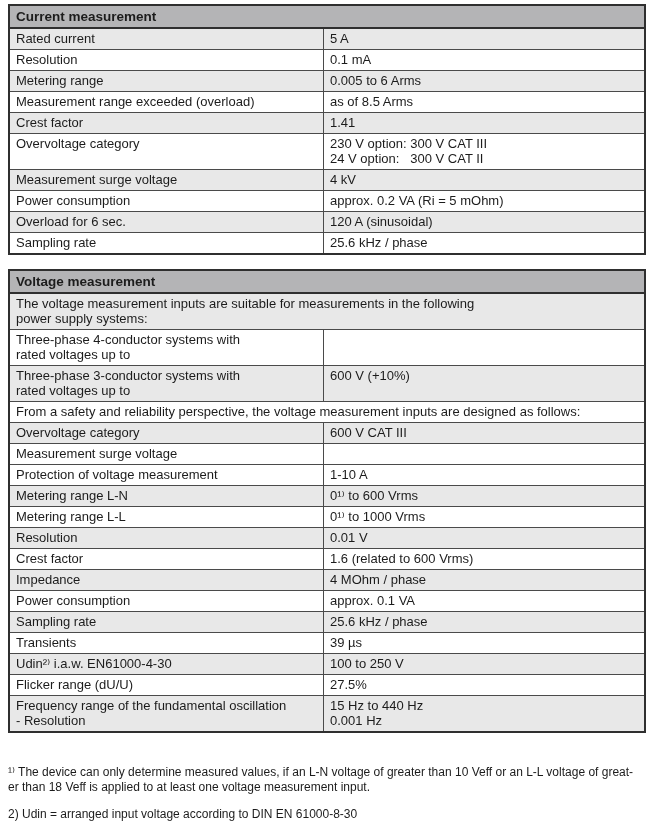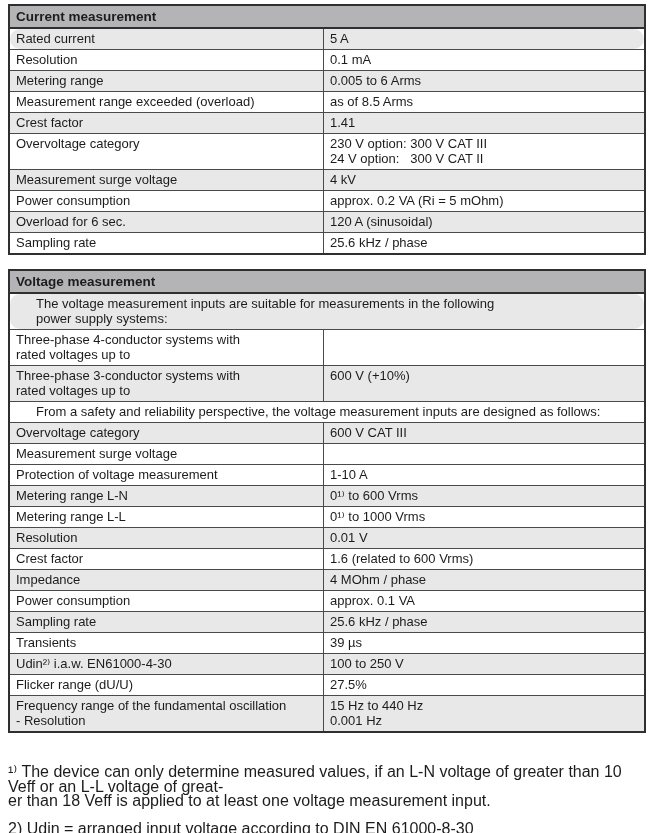--- a/index.html
+++ b/index.html
@@ -21,40 +21,40 @@
     font-weight: bold;
     font-size: 13.5px;
     line-height: 15px;
     padding: 3px 6px 3px;
     border-bottom: 2px solid var(--border_dark, #2f2f2f);
   }
   .trow {
     display: flex;
     border-top: 1px solid var(--row_line, #4a4a4a);
   }
-  .trow:first-child { border-top: none; border-radius: 10px; }
+  .trow:first-child { border-top: none; }
   .trow.shaded { background: var(--shaded_bg, #e8e8e8); }
   .cell {
     font-size: 13px;
     line-height: 15px;
     padding: 2px 6px 3px;
     white-space: pre-wrap;
   }
   .cell.label {
     width: 314px;
     flex: 0 0 314px;
     border-right: 1px solid var(--row_line, #4a4a4a);
   }
   .cell.value { flex: 1 1 auto; }
-  .cell.full  { flex: 1 1 auto; margin-left: 20px; }
+  .cell.full  { flex: 1 1 auto; }
 
   .table-gap-1 { margin-bottom: 14px; }
 
   .footnote {
-    font-size: 16px;
+    font-size: 12px;
     line-height: 14.5px;
     white-space: pre-wrap;
     margin: 8px 0 13px 0;
   }
   .footnotes { margin-top: 32px; }
 </style>
 </head>
 <body style="--header_bg: #b4b4b6; --shaded_bg: #e8e8e8; --border_dark: #2f2f2f; --row_line: #4a4a4a; --text: #1c1c1c;">
 
 <div class="page">

